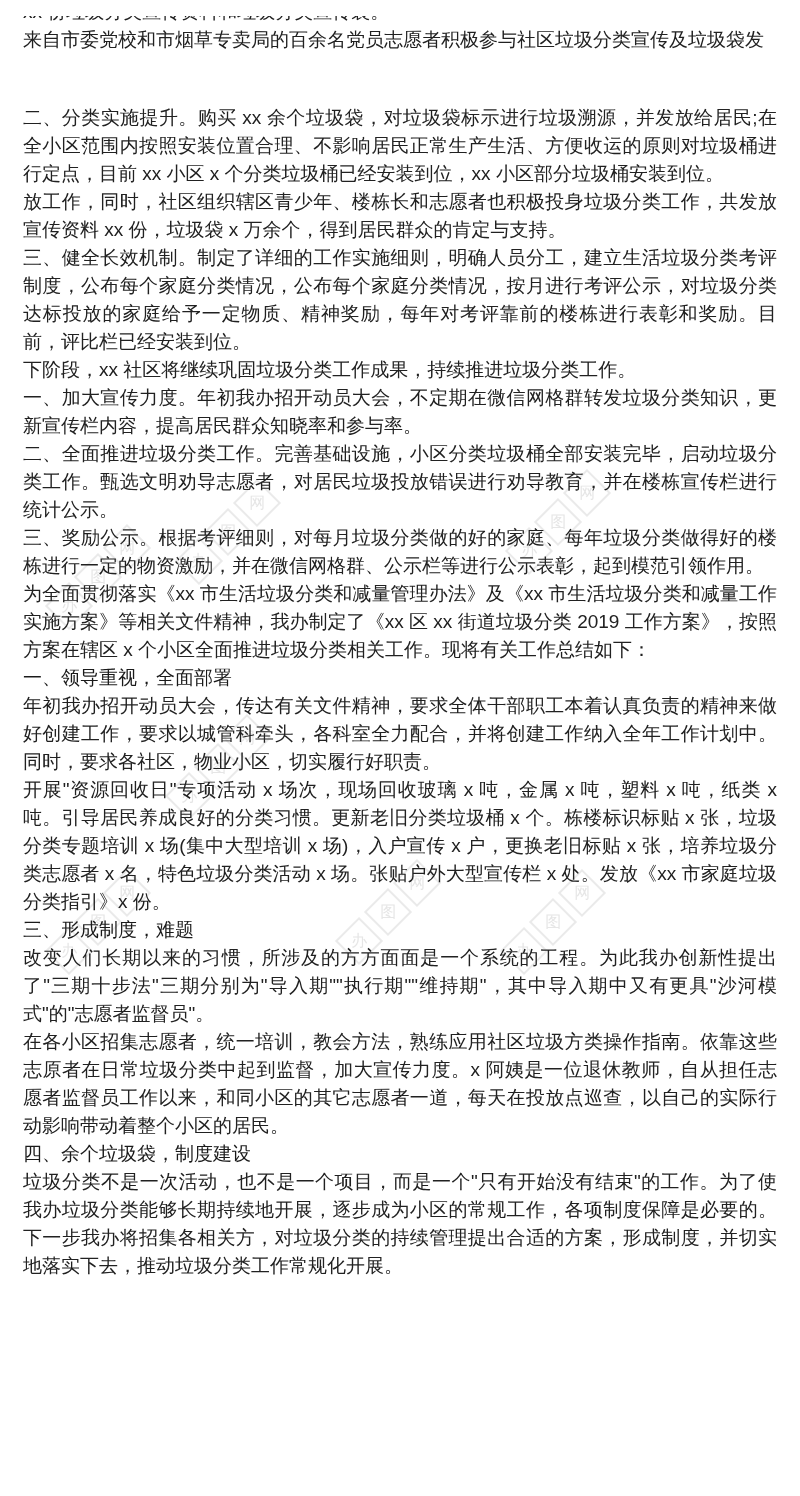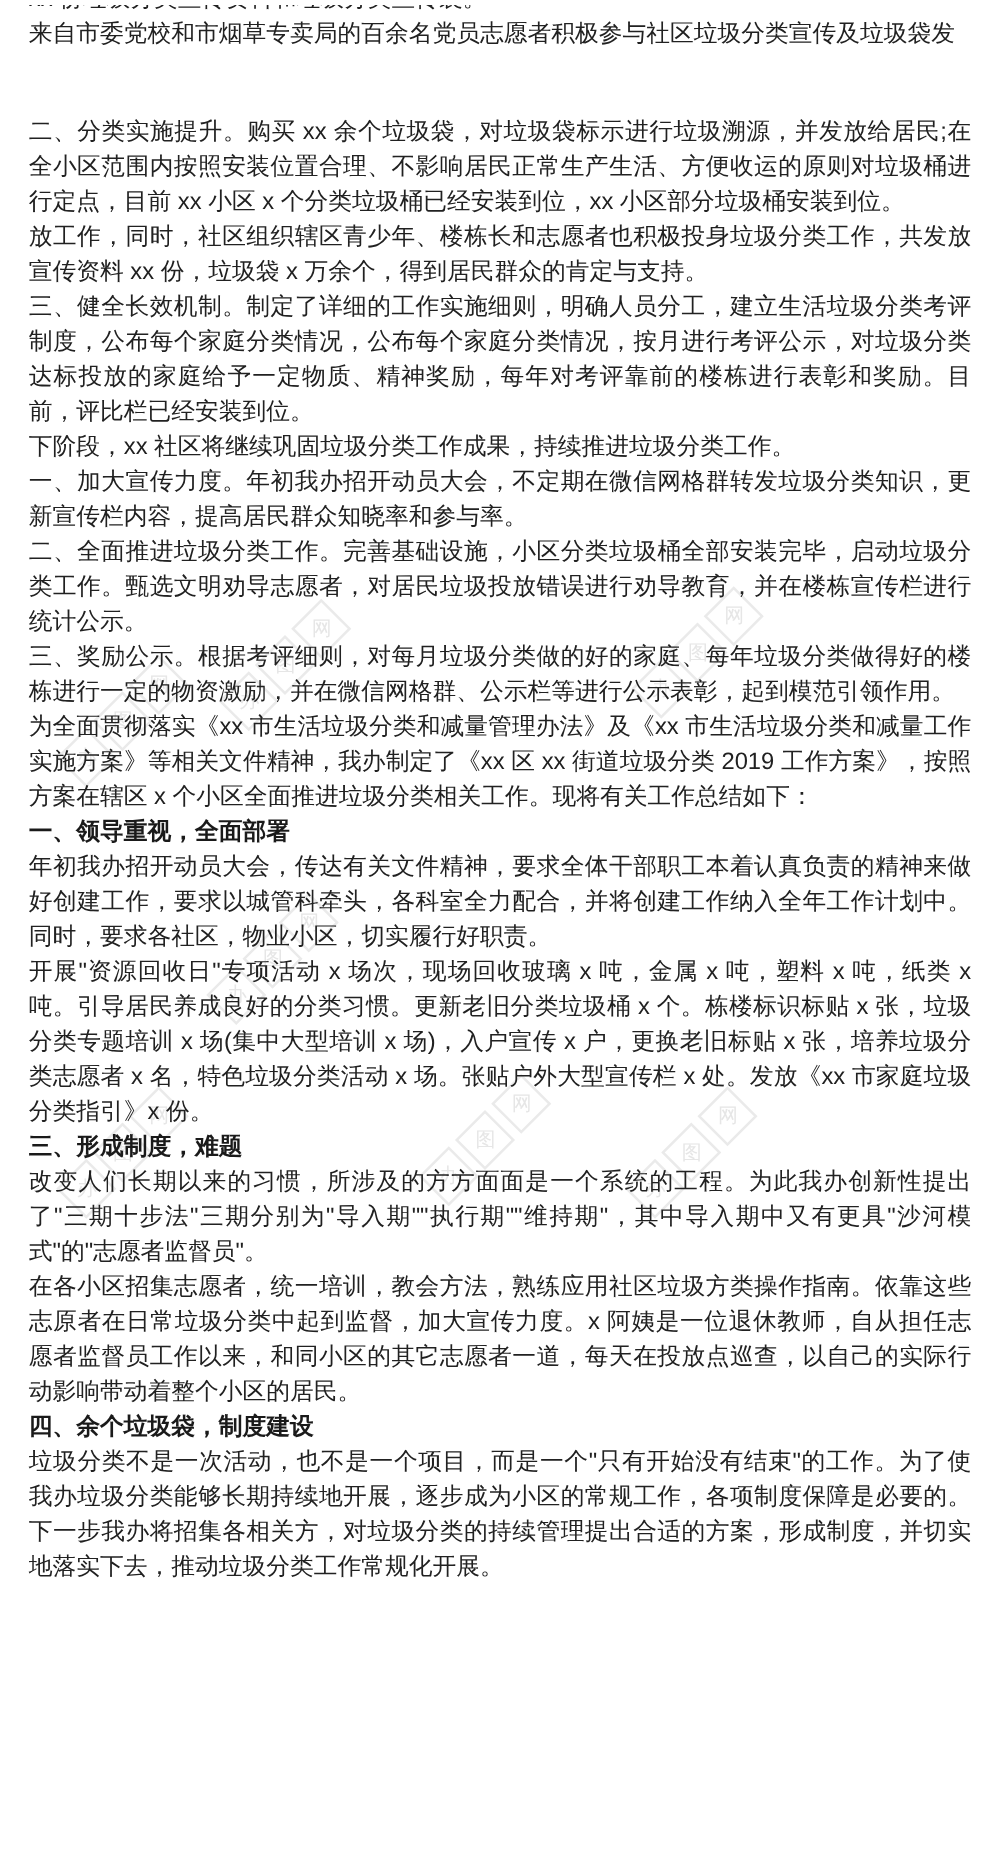--- a/index.html
+++ b/index.html
@@ -38,33 +38,33 @@
   }
   .wm-cell i {
     font-style: normal;
     font-size: 16px;
     color: #e6e6e6;
     transform: rotate(45deg);
   }
   .content {
     position: relative;
     z-index: 1;
-    padding: 4px 23px;
+    padding: 16px 23px;
     color: #212121;
   }
   .para {
     margin: 0;
     font-size: 19px;
     line-height: 28px;
     text-align: justify;
     word-break: break-all;
     color: #212121;
   }
   .heading {
-    font-weight: 700;
+    font-weight: 400;
     color: #1a1a1a;
   }
   .clip-line {
     height: 10px;
     overflow: hidden;
   }
   .clip-line span {
     display: block;
     margin-top: -18px;
     font-size: 19px;

